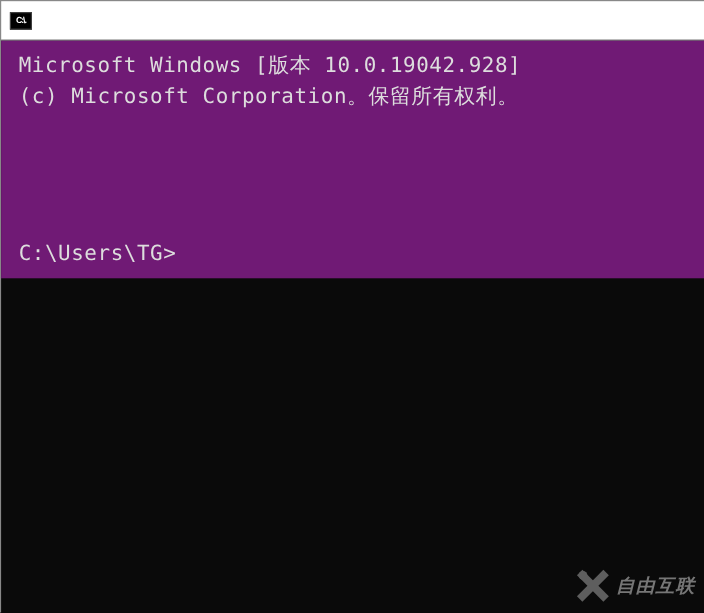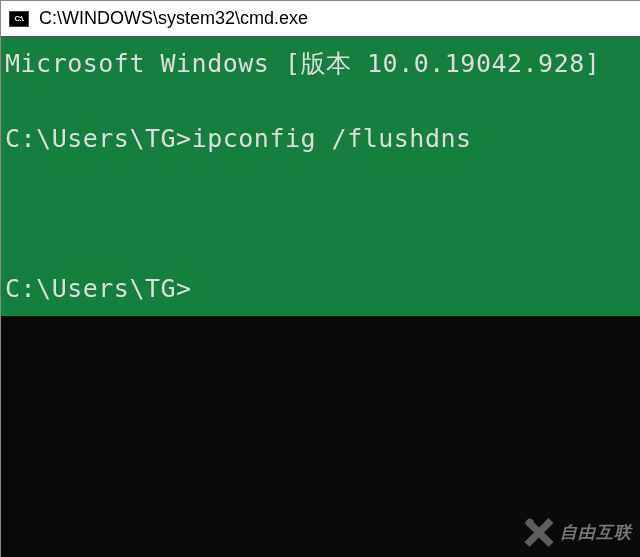--- a/index.html
+++ b/index.html
@@ -49,24 +49,24 @@
       font-family: Arial, sans-serif;
       font-weight: bold;
     }
     .title-text {
       color: #000;
       font-size: 18px;
       font-family: "Segoe UI", Arial, sans-serif;
       font-weight: 400;
     }
     .terminal {
-      padding: 8px 4px;
-      background: #15803d;
+      padding: 8px 16px;
+      background: #701a75;
       color: #dddddd;
-      font-size: 25px;
+      font-size: 19px;
       line-height: 1.5;
       letter-spacing: 0.5px;
       font-family: "NSimSun", "SimSun", Consolas, monospace;
     }
     .terminal .line {
       white-space: pre-wrap;
       margin: 0;
     }
     .terminal .blank {
       height: 1.5em;
@@ -123,27 +123,26 @@
     }
   </style>
 </head>
 <body>
 
 <div class="window">
   <div class="titlebar">
     <div class="app-icon">
       <span class="app-icon-inner">C:\.</span>
     </div>
-    <div class="title-text">C:\WINDOWS\system32\cmd.exe</div>
   </div>
 
   <div class="terminal">
     <div class="line">Microsoft Windows [版本 10.0.19042.928]</div>
+    <div class="line">(c) Microsoft Corporation。保留所有权利。</div>
     <div class="blank"></div>
-    <div class="line"><span class="prompt-area">C:\Users\TG&gt;</span><span>ipconfig /flushdns</span></div>
     <div class="blank"></div>
     <div class="blank"></div>
     <div class="blank"></div>
     <div class="line">C:\Users\TG&gt;</div>
   </div>
 </div>
 
 <div class="watermark">
   <div class="wm-icon">
     <div class="wm-dot"></div>

